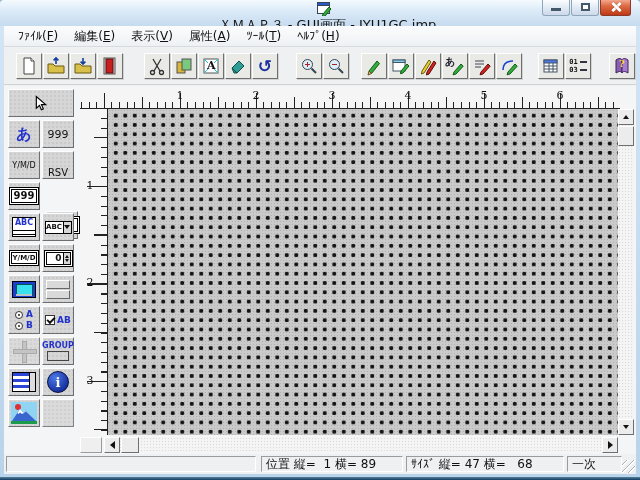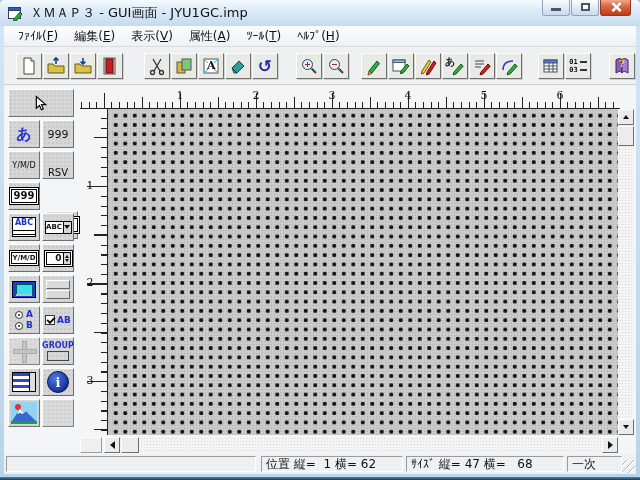--- a/index.html
+++ b/index.html
@@ -4,21 +4,21 @@
 <style>
   html,body{margin:0;padding:0;background:#9db8cc;}
   *{box-sizing:border-box;}
   .window{position:relative;width:640px;height:480px;background:linear-gradient(#d4e6f6,#b9d3ea);
     font-family:"DejaVu Sans",sans-serif;overflow:hidden;border-radius:4px 4px 0 0;}
   .window::after{content:"";position:absolute;left:0;right:0;bottom:0;height:3px;
     background:linear-gradient(#56809f,#123c60);}
   
   .titlebar{position:absolute;top:0;left:0;right:0;height:26px;
     background:linear-gradient(#f4fafe,#dcebf8 40%,#c6dbef);border-radius:4px 4px 0 0;
-    display:flex;align-items:center;padding-left:8px;}
+    display:flex;align-items:center;padding-left:8px;flex-direction:column;}
   .appicon{display:flex;margin-top:1px;}
   .title{font-size:13px;color:#111;margin-left:7px;white-space:pre;}
   .winbtns{position:absolute;top:0;right:9px;display:flex;gap:1px;}
   .wb{width:28px;height:16px;border:1px solid #8fa5ba;border-top:none;border-radius:0 0 3px 3px;
     background:linear-gradient(#fcfdfe,#e4ecf5 45%,#cdd9ea);display:flex;align-items:flex-start;justify-content:center;}
   .wb.close{width:31px;background:linear-gradient(#f3a88e,#dd6a43 40%,#bf3a17);border-color:#8c3928;}
   .glyph-min{width:10px;height:3px;background:#44586b;margin-top:8px;}
   .glyph-max{width:9px;height:8px;border:2px solid #44586b;margin-top:3px;background:#fff;}
   .glyph-close{position:relative;width:12px;height:12px;margin-top:1px;}
   .glyph-close::before,.glyph-close::after{content:"";position:absolute;left:5px;top:0;width:3px;height:12px;
@@ -469,20 +469,20 @@
           </div>
         <div class="sthumb" style="left:17px;top:0;width:18px;height:16px;"></div>
         <div class="sbtn" style="right:0;top:0;">
             <i class="tri-right"></i>
           </div>
       </div>
     </div>
 
     <div class="statusbar">
       <div class="sp" style="left:2px;width:250px;"></div>
-      <div class="sp" style="left:257px;width:142px;">位置 縦=  1 横= 62</div>
+      <div class="sp" style="left:257px;width:142px;">位置 縦=  1 横= 89</div>
       <div class="sp" style="left:402px;width:158px;">ｻｲｽﾞ 縦= 47 横=   68</div>
       <div class="sp" style="left:563px;width:55px;">一次</div>
       <div class="grip"></div>
     </div>
 
   </div>
 </div>
 
 </body></html>

